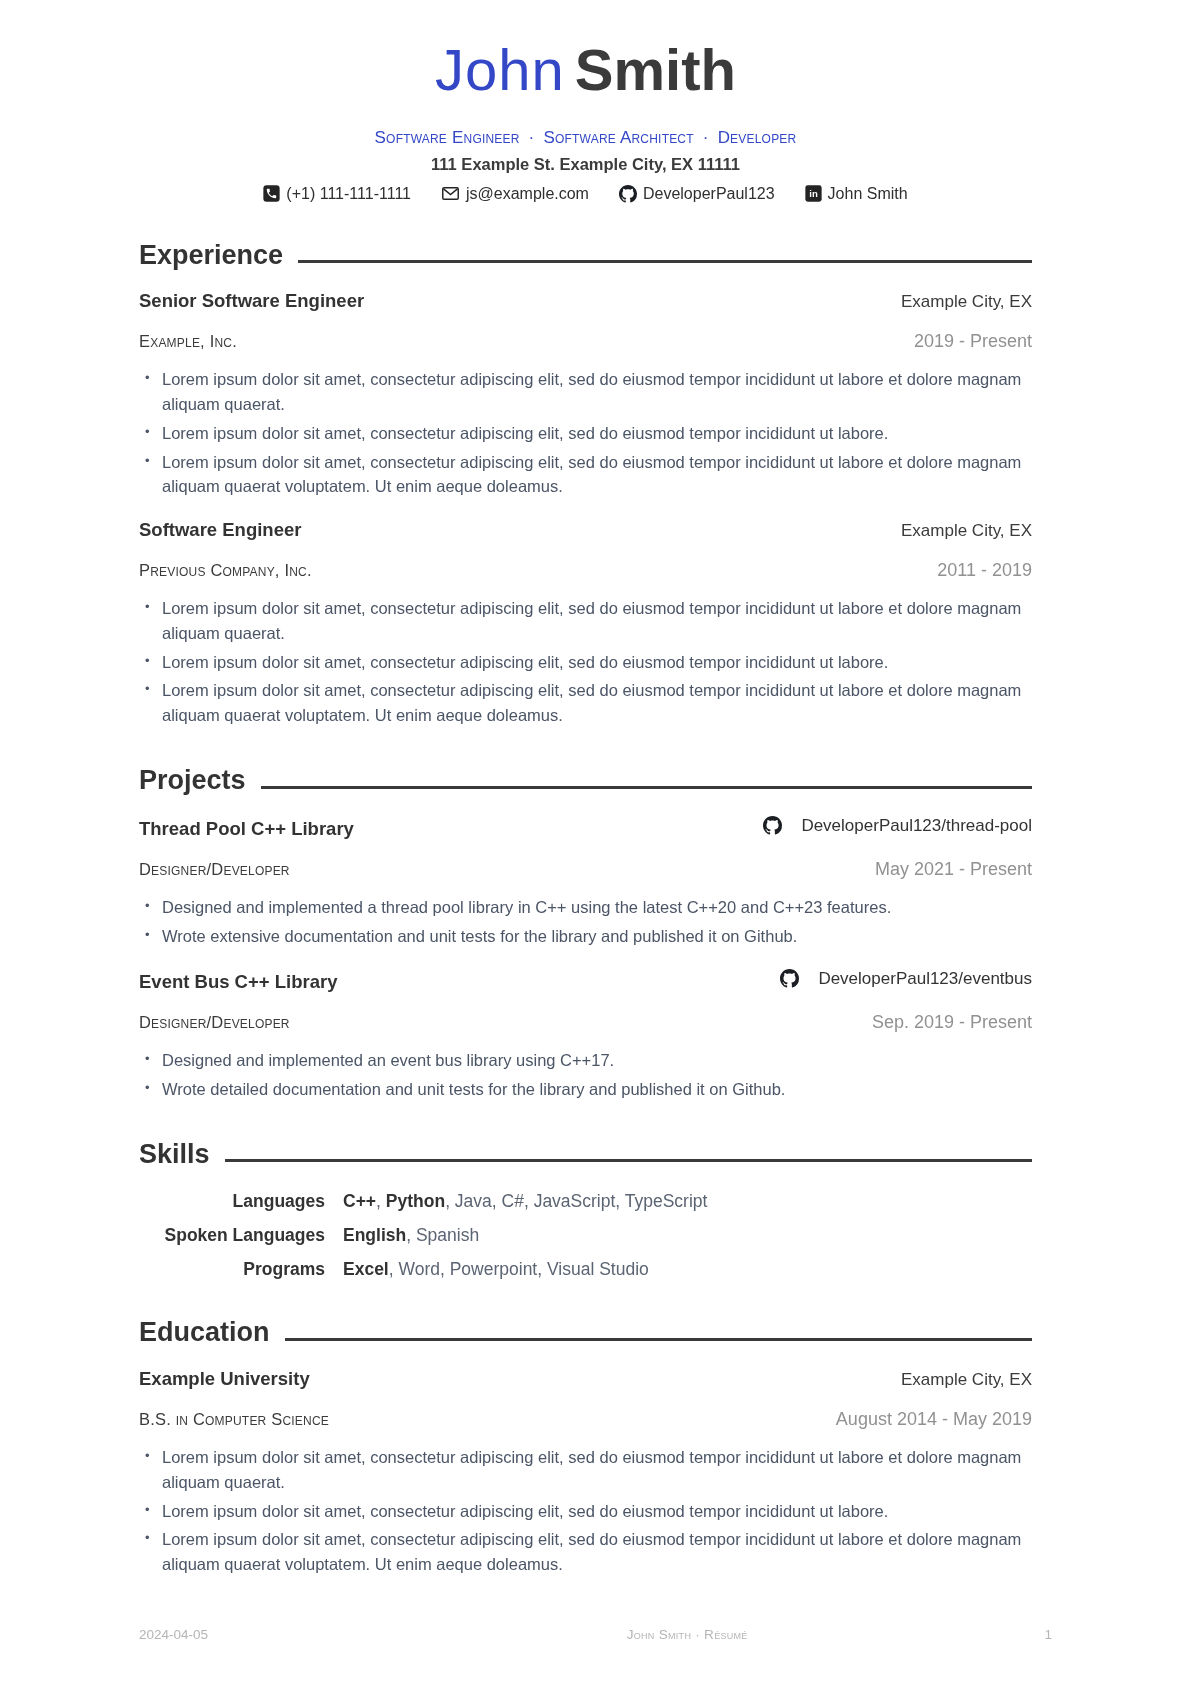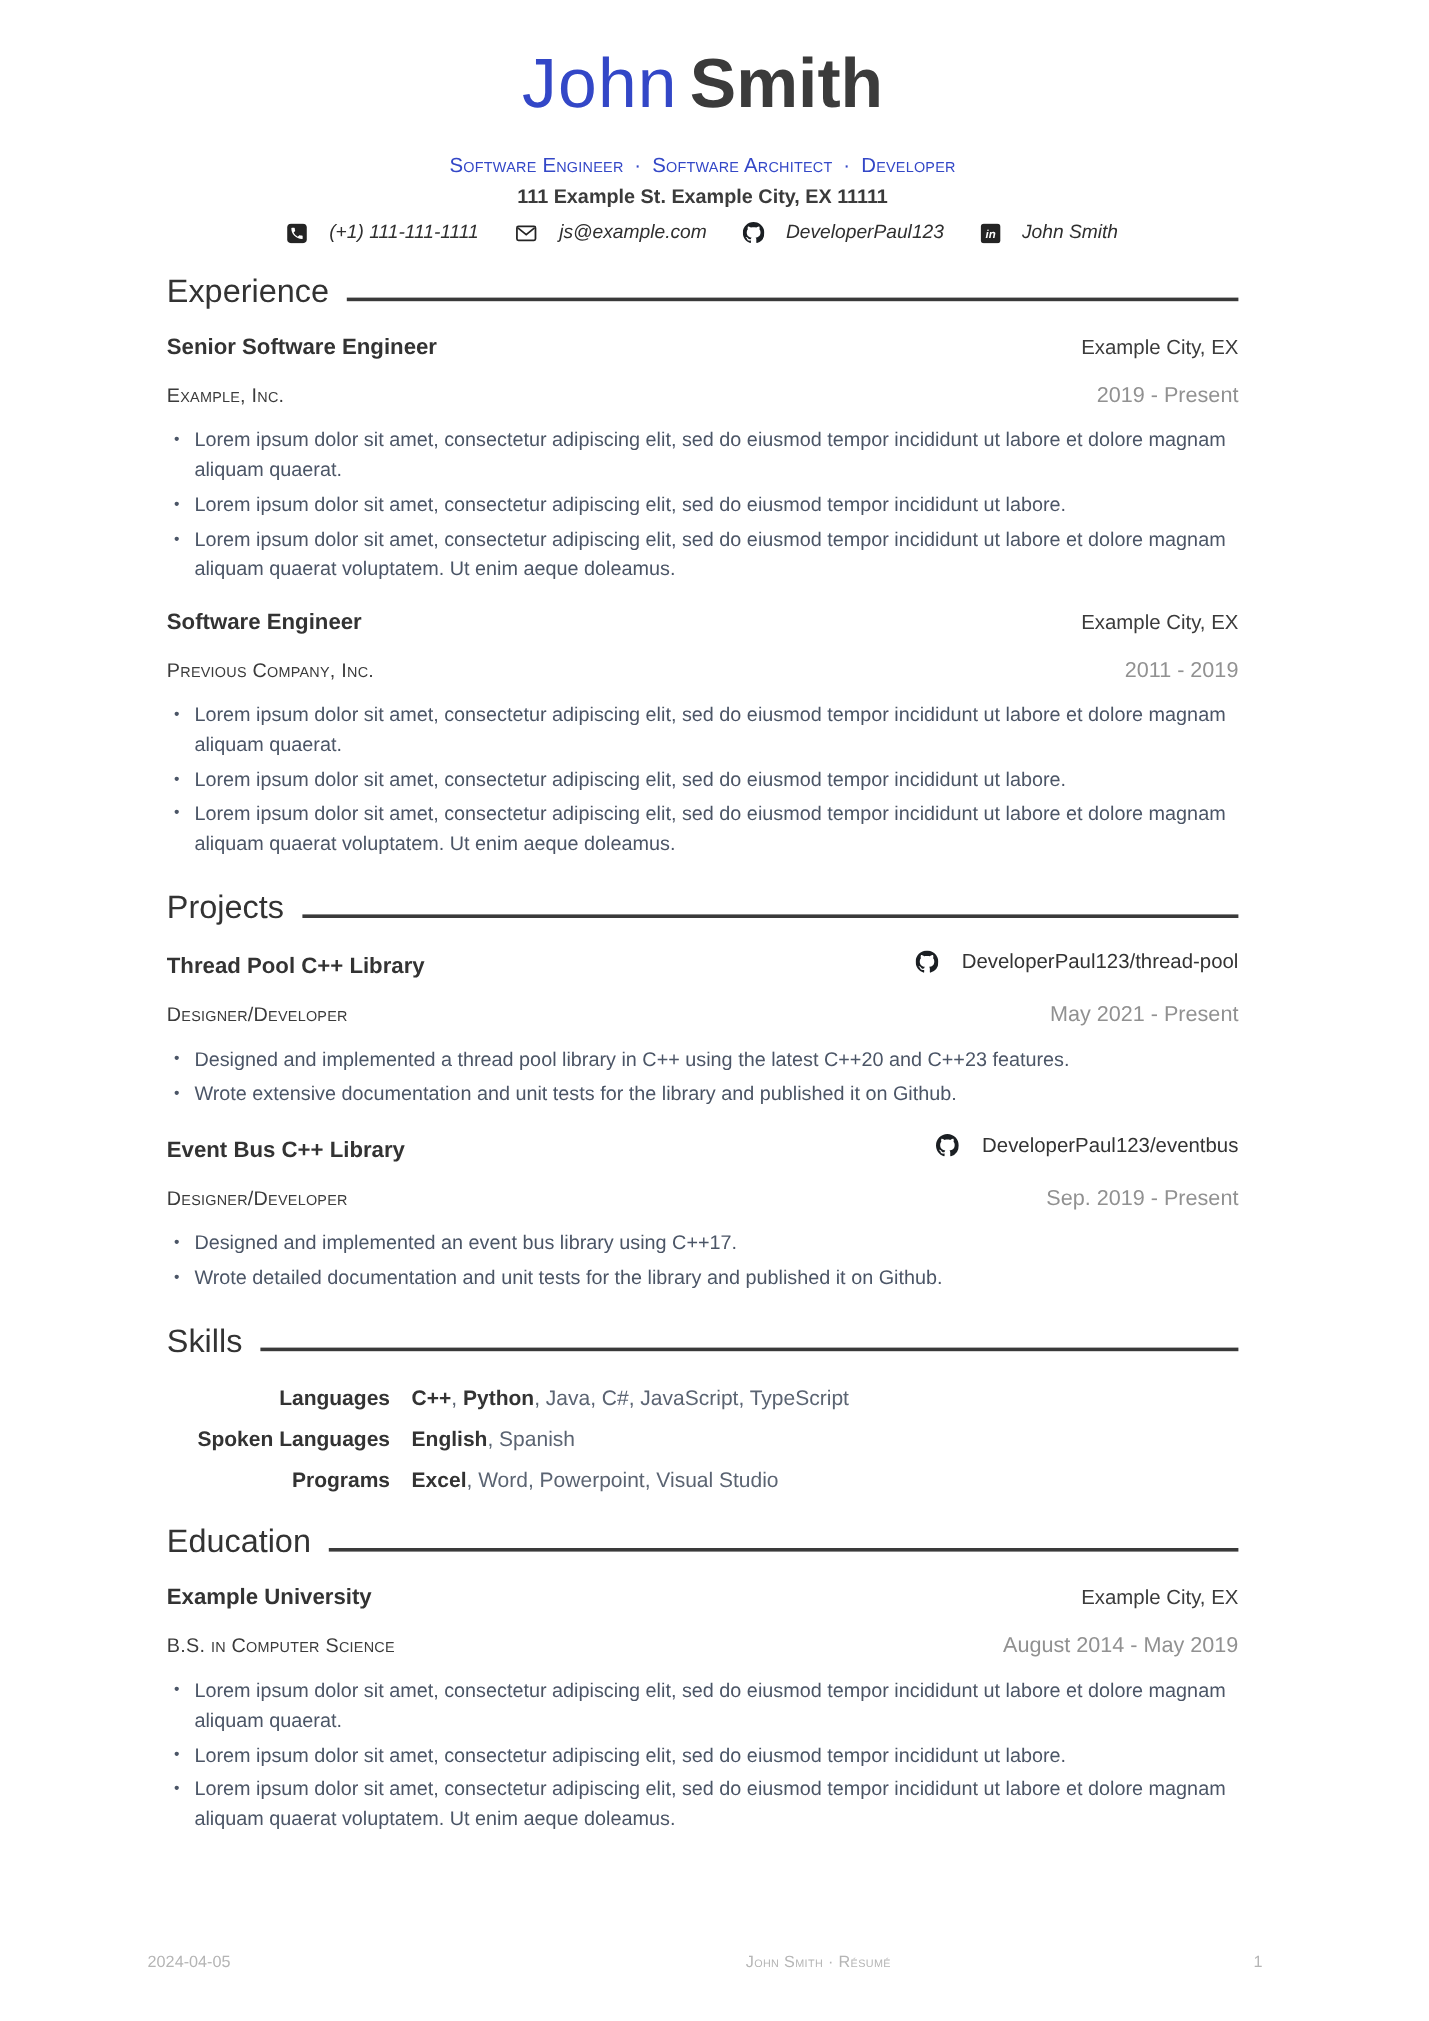--- a/index.html
+++ b/index.html
@@ -37,27 +37,27 @@
   .titles-line .sep { margin: 0 9px; }
   .address { margin-top: 7px; font-weight: 700; font-size: 16.5px; color: #3b3b3b; }
   .contacts {
     margin-top: 11px;
     display: flex;
     justify-content: center;
     gap: 30px;
     font-size: 16px;
     color: #2f2f2f;
   }
-  .contact { display: inline-flex; align-items: flex-end; gap: 18px; text-decoration: none; color: inherit; font-style: italic; }
+  .contact { display: inline-flex; align-items: flex-start; gap: 6px; text-decoration: none; color: inherit; }
   .contact svg { display: block; }
 
   
   .section { margin-top: 26px; }
   .section-head { display: flex; align-items: flex-end; }
-  .section-title { font-size: 27px; font-weight: 400; color: #333333; line-height: 1.1; }
+  .section-title { font-size: 27px; font-weight: 700; color: #333333; line-height: 1.1; margin-top: 12px; }
   .section-rule { flex: 1; border-bottom: 3px solid #3a3a3a; margin-left: 15px; margin-bottom: 7px; }
 
   .entry { margin-top: 20px; }
   .entry-line { display: flex; justify-content: space-between; align-items: baseline; }
   .entry-title { font-size: 18.5px; font-weight: 700; color: #333333; }
   .entry-right { font-size: 17px; color: #3b3b3b; }
   .entry-sub {
     font-variant: small-caps;
     font-size: 16.5px;
     color: #3b3b3b;
@@ -96,21 +96,21 @@
     row-gap: 13px;
     font-size: 17.5px;
   }
   .skill-label { text-align: right; font-weight: 700; color: #333333; }
   .skill-value { color: #5b6472; }
   .skill-value .b { font-weight: 700; color: #333333; }
 
   
   .footer {
     position: absolute;
-    left: 64px;
+    left: 80px;
     right: 80px;
     bottom: 42px;
     display: flex;
     align-items: baseline;
     font-size: 13.5px;
     color: #b5b5b5;
   }
   .footer .f-left { flex: 1; text-align: left; }
   .footer .f-center { flex: 1; text-align: right; font-variant: small-caps; letter-spacing: 0.3px; }
   .footer .f-right { flex: 1; text-align: right; }

